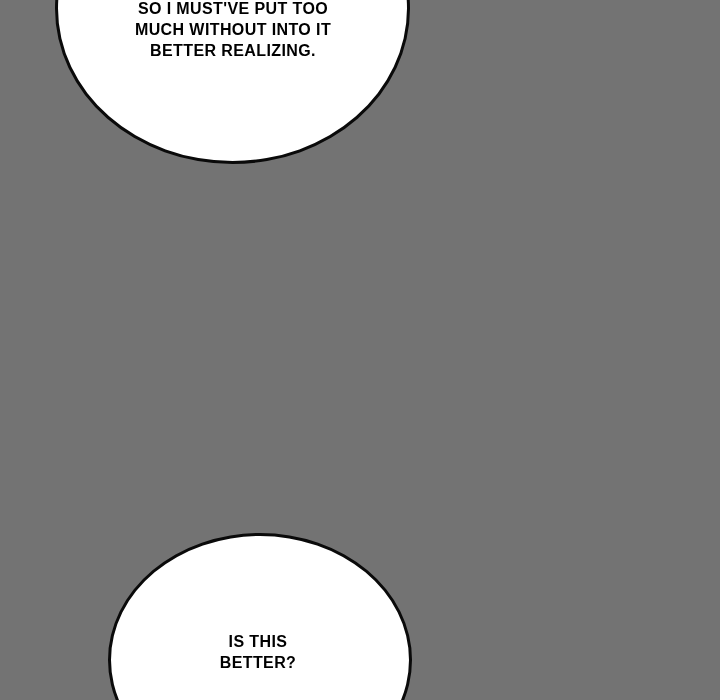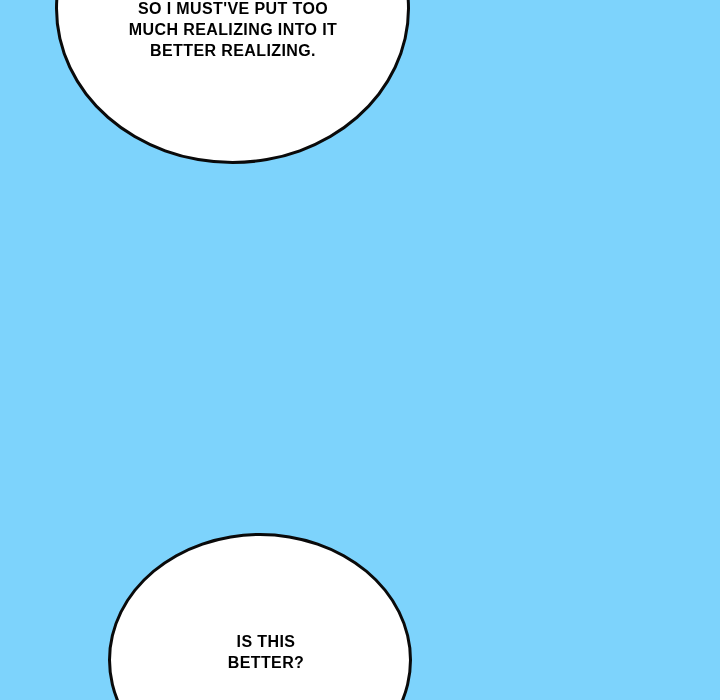--- a/index.html
+++ b/index.html
@@ -10,21 +10,21 @@
     width: 720px;
     height: 700px;
     position: relative;
     overflow: hidden;
     background: #ffffff;
     font-family: "Liberation Sans", sans-serif;
   }
   .panel {
     position: absolute;
     inset: 0;
-    background: #7dd3fc;
+    background: #737373;
   }
   .bubble {
     position: absolute;
     background: #ffffff;
     border: 3px solid #0a0a0a;
     border-radius: 50%;
     box-sizing: border-box;
   }
   .bubble-top {
     left: 55px;
@@ -50,35 +50,35 @@
   }
   .bubble-text .line {
     display: block;
   }
   .text-top {
     left: 73px;
     top: -2px;
     width: 320px;
   }
   .text-bottom {
-    left: 166px;
+    left: 158px;
     top: 631px;
     width: 200px;
   }
 </style>
 </head>
 <body>
 
 <div class="panel">
 
   <div class="bubble bubble-top"></div>
 
   <div class="bubble-text text-top">
     <span class="line">SO I MUST'VE PUT TOO</span>
-    <span class="line">MUCH REALIZING INTO IT</span>
+    <span class="line">MUCH WITHOUT INTO IT</span>
     <span class="line">BETTER REALIZING.</span>
   </div>
 
   <div class="bubble bubble-bottom"></div>
 
   <div class="bubble-text text-bottom">
     <span class="line">IS THIS</span>
     <span class="line">BETTER?</span>
   </div>
 

